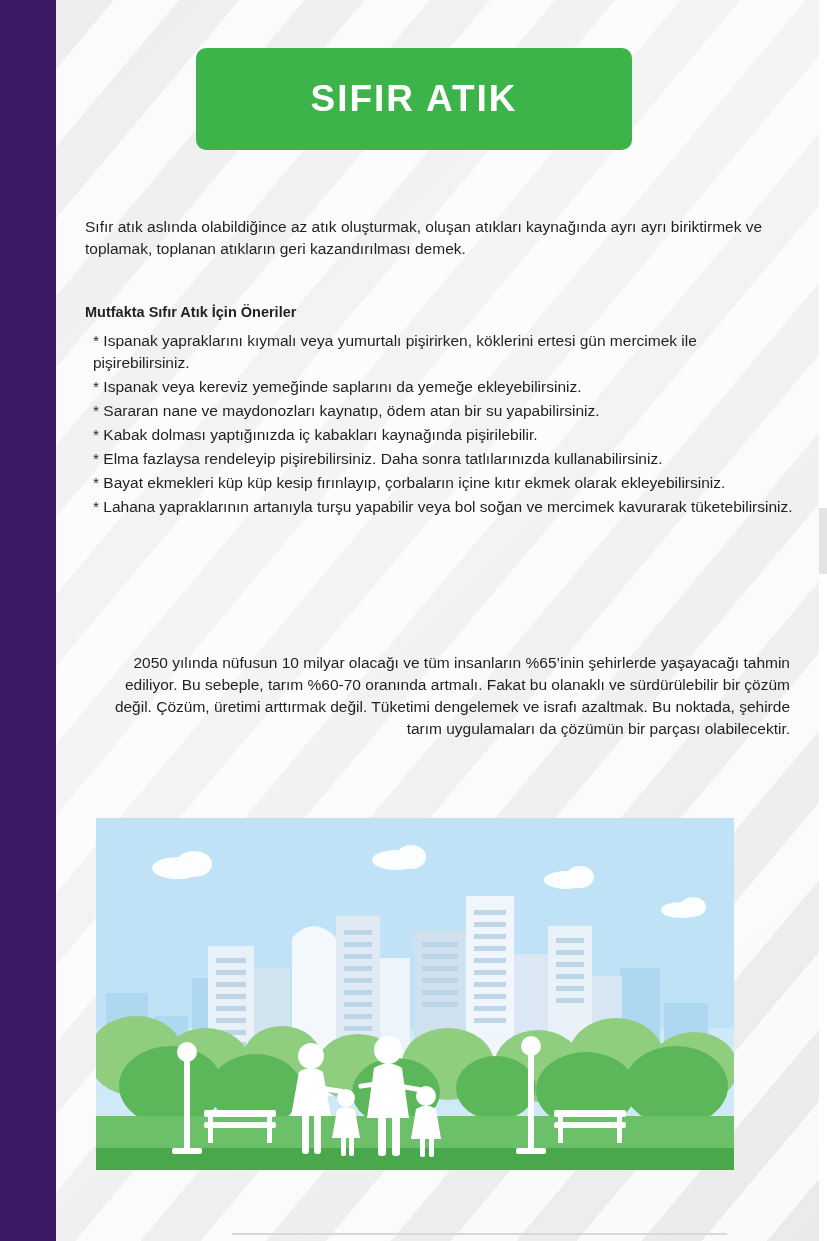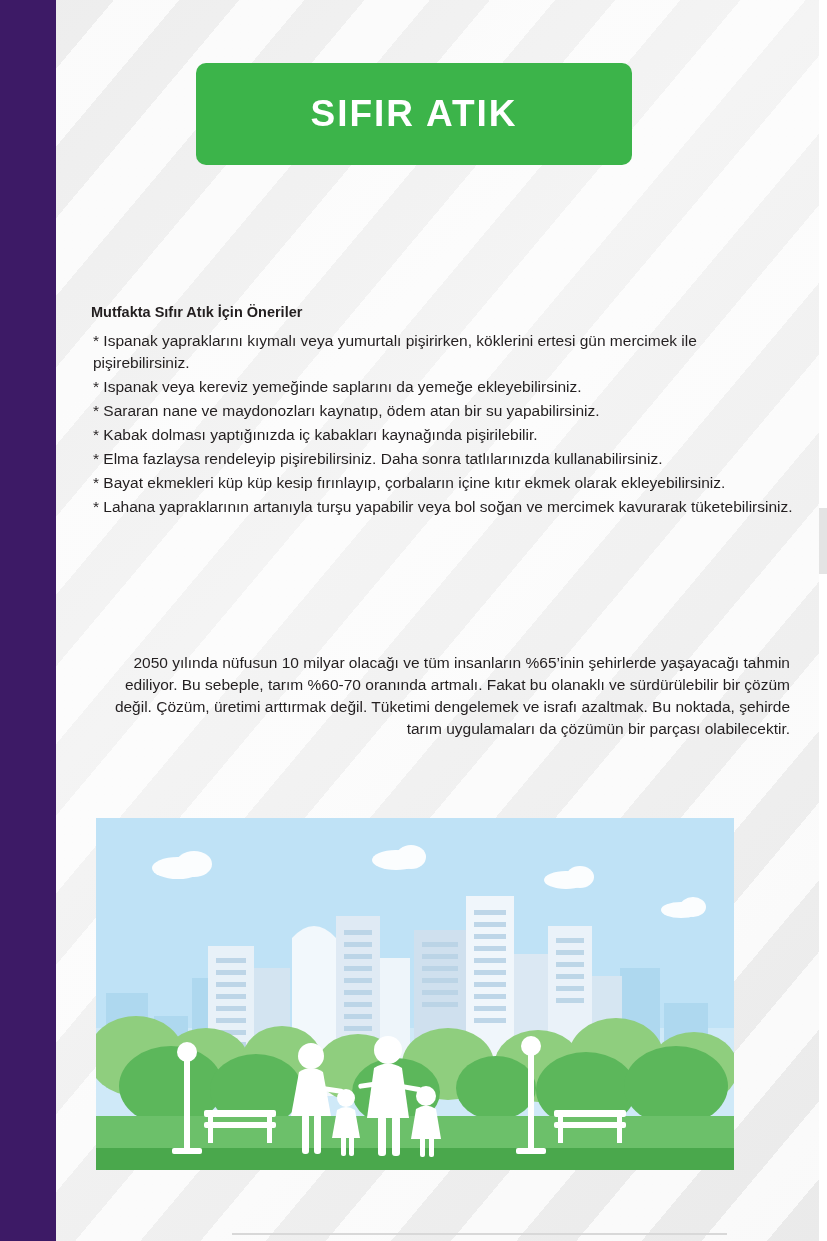--- a/index.html
+++ b/index.html
@@ -58,21 +58,21 @@
   .content {
     position: absolute;
     left: 56px;
     top: 0;
     width: 771px;
     height: 1241px;
   }
   .title-banner {
     position: absolute;
     left: 140px;
-    top: 63px;
+    top: 48px;
     width: 436px;
     height: 102px;
     background: #3cb44a;
     border-radius: 10px;
     display: flex;
     align-items: center;
     justify-content: center;
   }
   .title-banner-text {
     color: #ffffff;
@@ -92,21 +92,20 @@
     width: 700px;
   }
   .section-heading {
     position: absolute;
     left: 29px;
     top: 292px;
     width: 700px;
     font-size: 14.5px;
     font-weight: bold;
     color: #231f20;
-    margin-left: 6px;
   }
   .tips {
     left: 29px;
     top: 330px;
     width: 710px;
   }
   .tips .tip {
     margin: 0 0 2px 8px;
   }
   .closing {
@@ -141,20 +140,21 @@
   <div class="sidebar-band"></div>
   <div class="right-edge"></div>
   <div class="right-notch"></div>
 
   <div class="content">
 
     <div class="title-banner">
       <span class="title-banner-text">SIFIR ATIK</span>
     </div>
 
+    <p class="body-text intro">Sıfır atık aslında olabildiğince az atık oluşturmak, oluşan atıkları kaynağında ayrı ayrı biriktirmek ve toplamak, toplanan atıkların geri kazandırılması demek.</p>
 
     <h2 class="section-heading">Mutfakta Sıfır Atık İçin Öneriler</h2>
 
     <div class="body-text tips">
       <p class="tip">* Ispanak yapraklarını kıymalı veya yumurtalı pişirirken, köklerini ertesi gün mercimek ile pişirebilirsiniz.</p>
       <p class="tip">*  Ispanak veya kereviz yemeğinde saplarını da yemeğe ekleyebilirsiniz.</p>
       <p class="tip">*  Sararan nane ve maydonozları kaynatıp, ödem atan bir su yapabilirsiniz.</p>
       <p class="tip">*  Kabak dolması yaptığınızda iç kabakları kaynağında pişirilebilir.</p>
       <p class="tip">*  Elma fazlaysa rendeleyip pişirebilirsiniz. Daha sonra tatlılarınızda kullanabilirsiniz.</p>
       <p class="tip">*  Bayat ekmekleri küp küp kesip fırınlayıp, çorbaların içine kıtır ekmek olarak ekleyebilirsiniz.</p>

